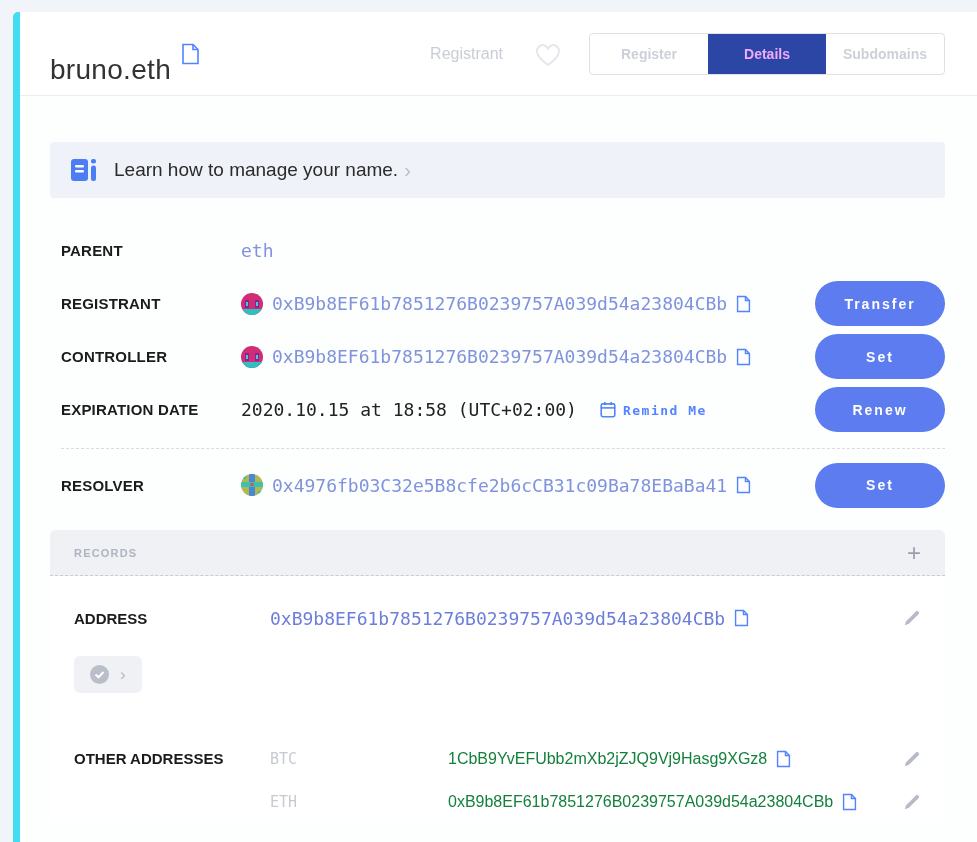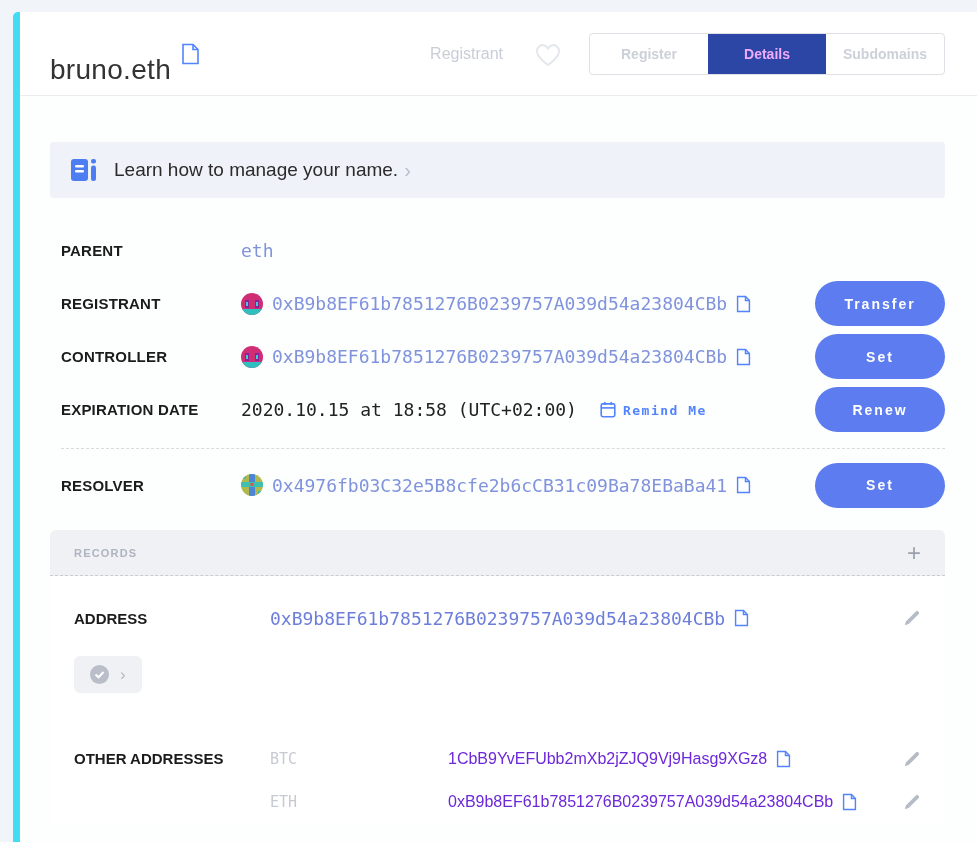--- a/index.html
+++ b/index.html
@@ -59,21 +59,21 @@
     font-family:"DejaVu Sans Mono", monospace; font-size:18px; color:#6c7ed9; }
   .pencil { margin-left:auto; display:inline-flex; cursor:pointer; }
   .reverse-banner { display:inline-flex; align-items:center; gap:11px; margin-top:10px;
     height:37px; background:#f0f1f5; border-radius:6px; padding:0 16px; }
   .reverse-text { font-family:"DejaVu Sans Mono", monospace; font-size:14px;
     font-weight:700; color:#b3b8c2; }
   .other { margin-top:44px; }
   .other-row { display:flex; align-items:center; height:43px; }
   .coin { width:178px; flex:none; font-size:15px; color:#c6cad2; font-weight:400;
     font-family:"DejaVu Sans Mono", monospace; }
-  .coin-value { display:flex; align-items:flex-end; gap:9px; font-size:16px; color:#6d28d9; }
+  .coin-value { display:flex; align-items:flex-end; gap:9px; font-size:16px; color:#15803d; }
   svg { display:block; }
 </style>
 </head>
 <body>
 
 <div class="page">
   <div class="frame">
     <div class="accent-bar"></div>
     <div class="main">
 

